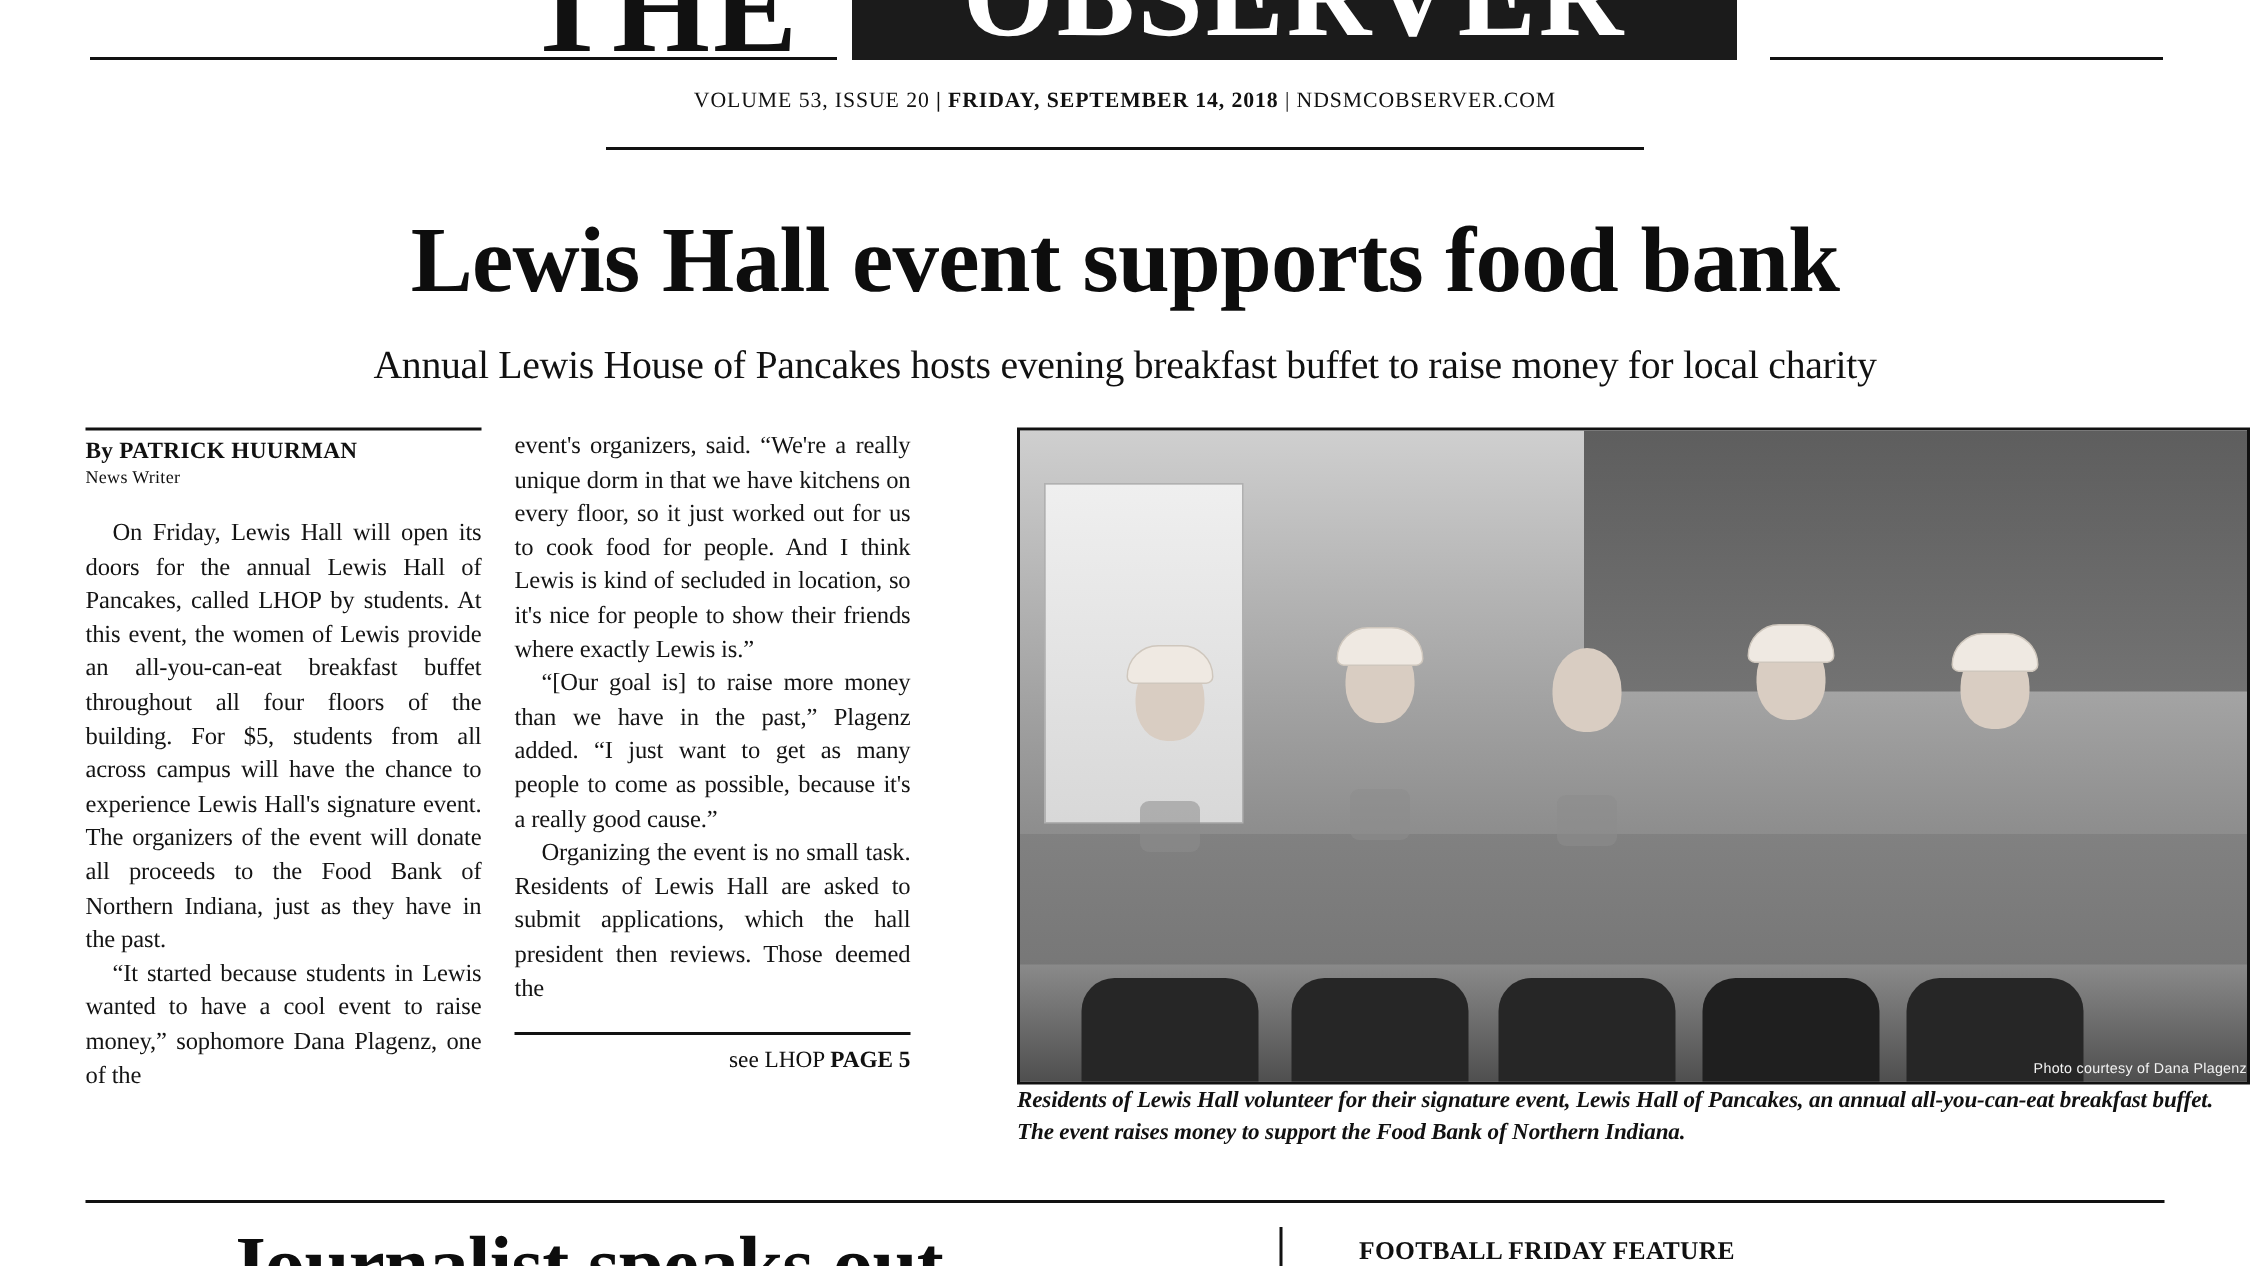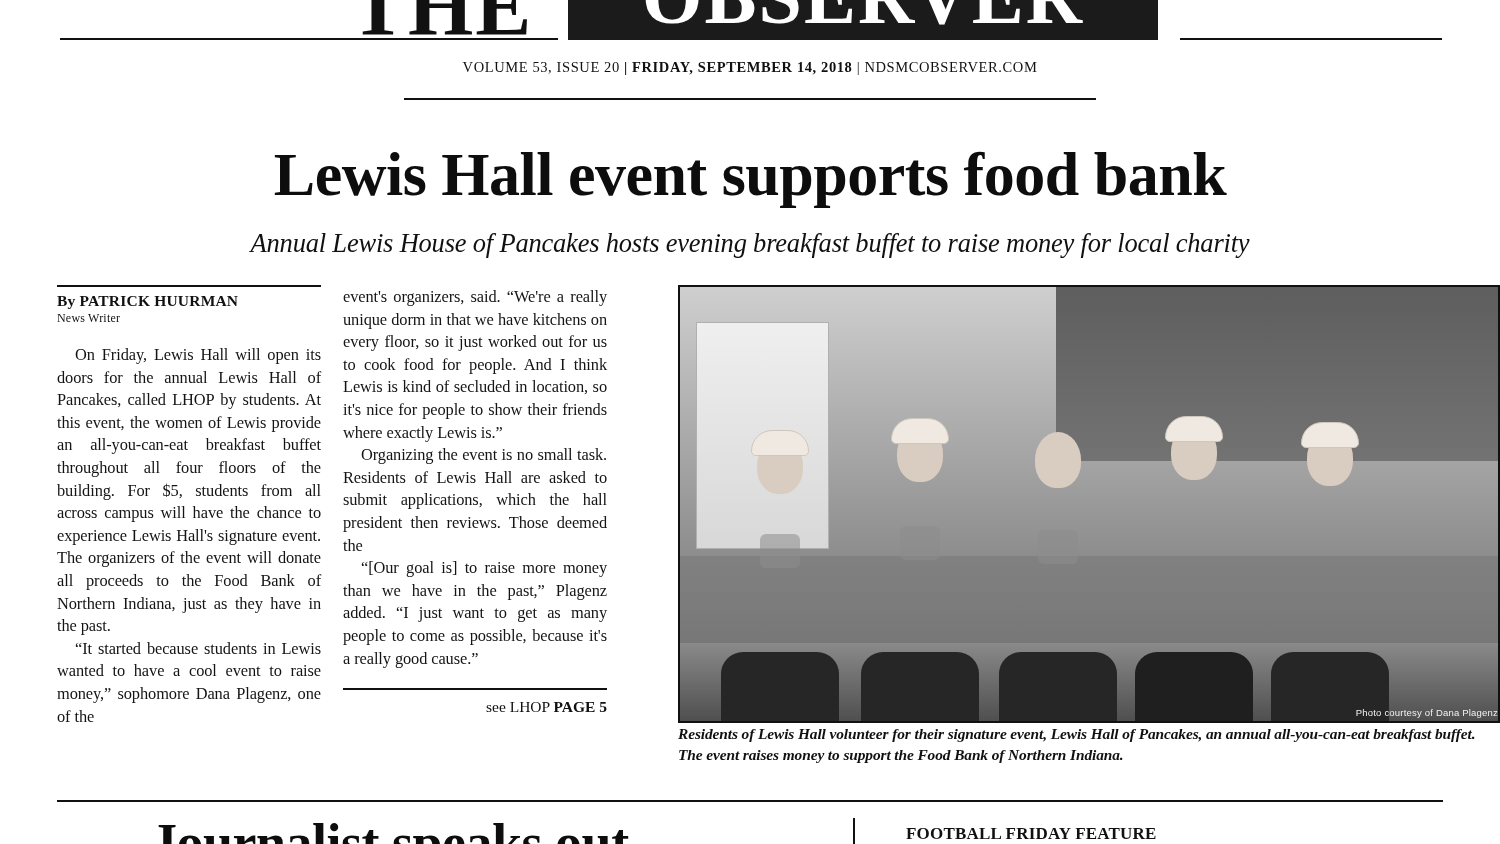--- a/index.html
+++ b/index.html
@@ -107,21 +107,20 @@
     letter-spacing: -0.5px;
     color: #0d0d0d;
     line-height: 1.05;
   }
   .subhead {
     position: absolute;
     top: 228px;
     left: 0;
     width: 100%;
     text-align: center;
-    font-style: italic;
     font-size: 26.5px;
     color: #111;
     letter-spacing: -0.2px;
   }
 
   
   .article {
     position: absolute;
     top: 285px;
     left: 57px;
@@ -338,22 +337,22 @@
       <div class="byline-role">News Writer</div>
       <div class="body-text">
         <p>On Friday, Lewis Hall will open its doors for the annual Lewis Hall of Pancakes, called LHOP by students. At this event, the women of Lewis provide an all-you-can-eat breakfast buffet throughout all four floors of the building. For $5, students from all across campus will have the chance to experience Lewis Hall's signature event. The organizers of the event will donate all proceeds to the Food Bank of Northern Indiana, just as they have in the past.</p>
         <p>“It started because students in Lewis wanted to have a cool event to raise money,” sophomore Dana Plagenz, one of the</p>
       </div>
     </div>
 
     <div class="col col2">
       <div class="body-text">
         <p class="first">event's organizers, said. “We're a really unique dorm in that we have kitchens on every floor, so it just worked out for us to cook food for people. And I think Lewis is kind of secluded in location, so it's nice for people to show their friends where exactly Lewis is.”</p>
+        <p>“[Our goal is] to raise more money than we have in the past,” Plagenz added. “I just want to get as many people to come as possible, because it's a really good cause.”</p>
         <p>Organizing the event is no small task. Residents of Lewis Hall are asked to submit applications, which the hall president then reviews. Those deemed the</p>
-        <p>“[Our goal is] to raise more money than we have in the past,” Plagenz added. “I just want to get as many people to come as possible, because it's a really good cause.”</p>
       </div>
       <div class="jump-rule"></div>
       <div class="jump-line"><span>see LHOP </span><b>PAGE 5</b></div>
     </div>
 
     <div class="photo-wrap">
       <div class="photo">
         <div class="bg-wall"></div>
         <div class="bg-dark"></div>
         <div class="bg-poster"></div>

